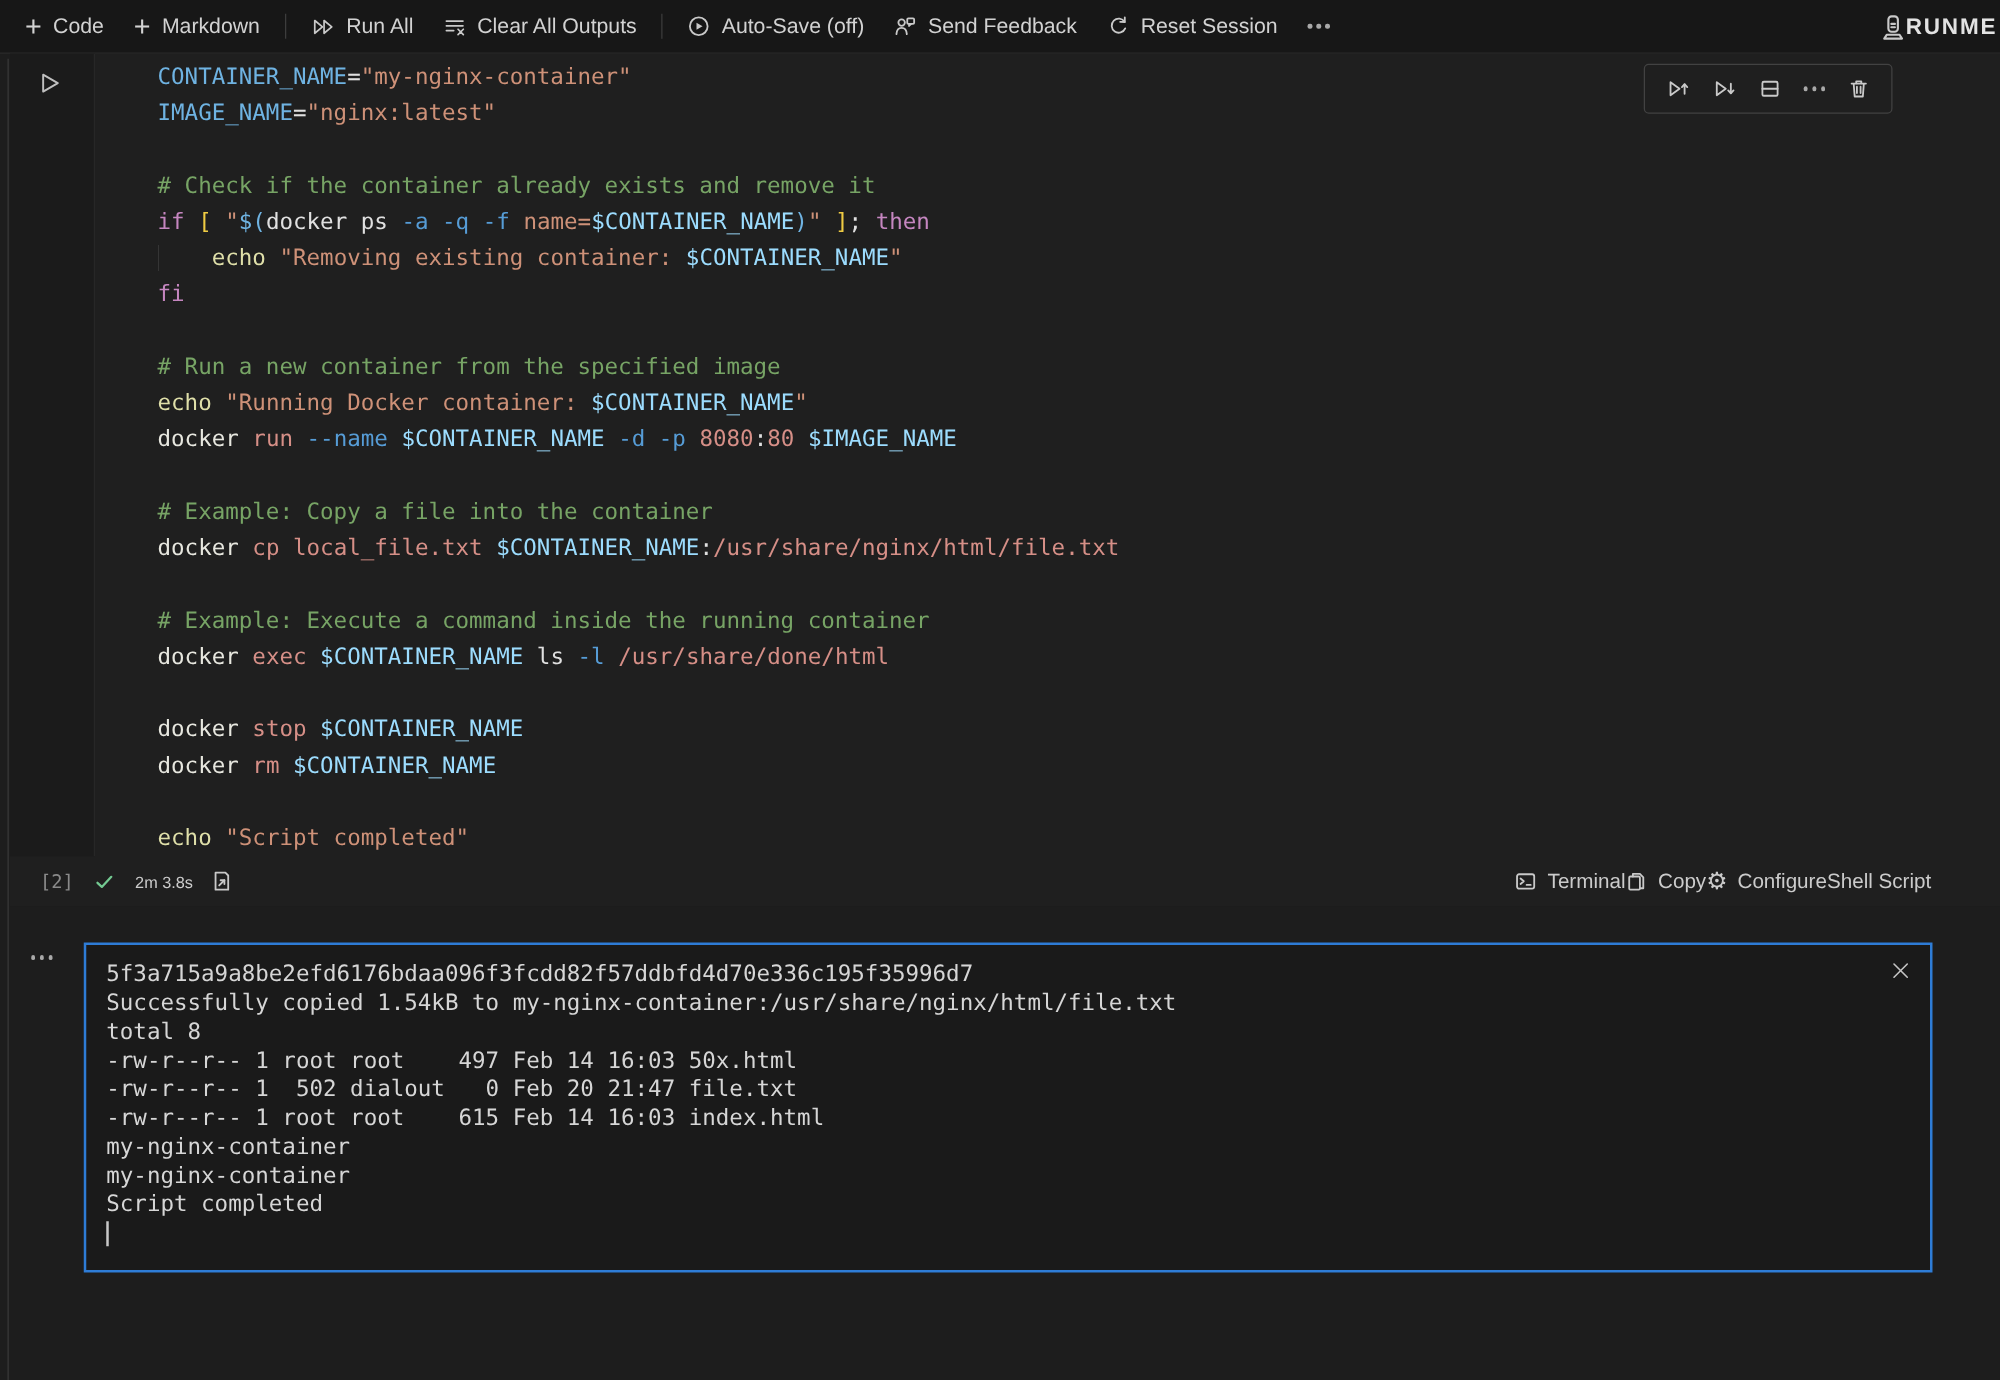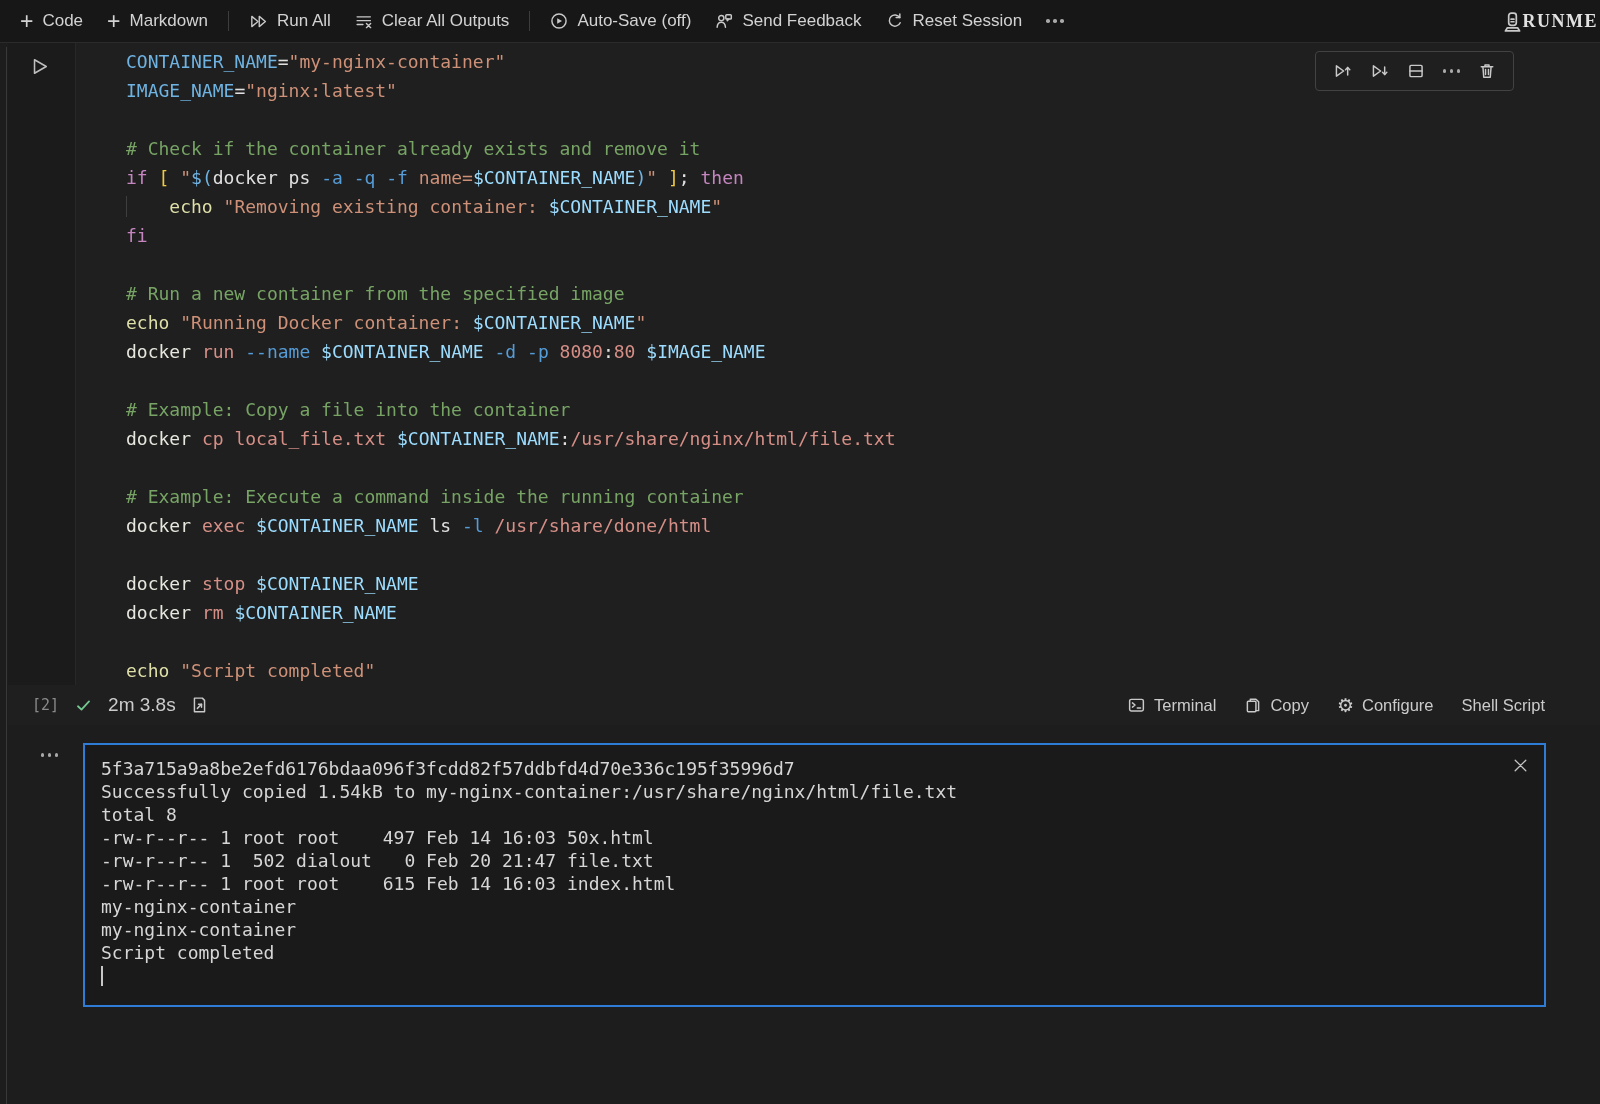--- a/index.html
+++ b/index.html
@@ -21,21 +21,21 @@
     color:#D2D2D2; font-size:17px; font-family:inherit; padding:6px 12px; cursor:pointer;
     white-space:nowrap;
   }
   .plus { font-size:23px; font-weight:300; line-height:14px; }
   .tb-sep { width:1px; height:20px; background:#3D3D3D; margin:0 8px; }
   svg.ic { display:block; stroke:#C9C9C9; fill:none; stroke-width:1.3; stroke-linecap:round; stroke-linejoin:round; }
   svg.ic .fl { fill:#C9C9C9; stroke:none; }
   .dots { display:flex; gap:3.5px; align-items:center; }
   .dot { width:3.5px; height:3.5px; border-radius:50%; background:#A9A9A9; display:block; }
   .tb-brand { display:flex; align-items:center; gap:0; background:none; border:none;
-    color:#E2E2E2; font-size:18px; font-weight:600; letter-spacing:1.5px; font-family:Liberation Serif, serif;
+    color:#E2E2E2; font-size:18px; font-weight:600; letter-spacing:1.5px; font-family:Liberation Sans, sans-serif;
     padding:4px 0 4px 10px; cursor:pointer; }
   
   .focus-bar { position:absolute; left:6px; top:47px; bottom:0; width:1px; background:#393939; }
   .cell { position:relative; margin-left:8px; background:#1F1F1F; }
   .cell-main { display:flex; }
   .gutter { width:68px; background:#1B1B1B; border-right:1px solid #272727; padding-top:13px; flex:none; }
   .run-btn { margin-left:21px; background:none; border:none; padding:0; cursor:pointer; display:block; }
   .editor { flex:1; padding:4px 0 0 50px; overflow:hidden; }
   .cl { white-space:pre; font-family:"DejaVu Sans Mono", monospace; font-size:18px;
         line-height:29px; height:29px; color:#D9D9D9; }
@@ -48,29 +48,29 @@
     position:absolute; top:8px; right:86px; display:flex; align-items:center; gap:2px;
     background:#1F1F1F; border:1px solid #424242; border-radius:4px; padding:6px 9px;
   }
   .ct-btn { background:none; border:none; padding:4px 8px; cursor:pointer; display:flex; }
   .cell-footer {
     height:40px; display:flex; align-items:center; justify-content:space-between;
     padding-left:24px; padding-right:55px;
   }
   .f-left { display:flex; align-items:center; gap:15px; }
   .exec-count { font-family:"DejaVu Sans Mono", monospace; font-size:15px; color:#8A8A8A; }
-  .duration { font-size:19px; color:#CCCCCC; }
+  .duration { font-size:13px; color:#CCCCCC; }
   .icon-btn { background:none; border:none; padding:0; cursor:pointer; display:flex; }
-  .f-right { display:flex; align-items:flex-start; gap:28px; }
+  .f-right { display:flex; align-items:flex-start; }
   .f-action { display:flex; align-items:center; gap:8px; background:none; border:none;
     color:#CBCBCB; font-size:16.5px; font-family:inherit; cursor:pointer; padding:0; white-space:nowrap; }
   .gear { font-family:"DejaVu Sans", sans-serif; font-size:19px; line-height:17px; color:#CBCBCB; }
   .lang-label { font-size:16.5px; color:#CBCBCB; white-space:nowrap; }
   
-  .output-row { display:flex; margin-top:18px; align-items:flex-start;padding-left:16px; }
+  .output-row { display:flex; margin-top:29px; align-items:flex-start; }
   .row-more { width:67px; flex:none; padding-top:10px; display:flex; gap:3.5px;
     justify-content:center; background:none; border:none; cursor:pointer; }
   .output-panel {
     position:relative; flex:1; margin-right:54px; min-height:264px;
     border:2px solid #2E7CD6; background:#1A1A1A; padding:12px 16px 14px;
   }
   .ol { white-space:pre; font-family:"DejaVu Sans Mono", monospace; font-size:18px;
         line-height:23px; color:#D6D6D6; }
   .cursor { width:2px; height:20px; background:#C8C8C8; margin-top:2px; }
   .close-btn { position:absolute; top:10px; right:13px; background:none; border:none; padding:2px; cursor:pointer; }

